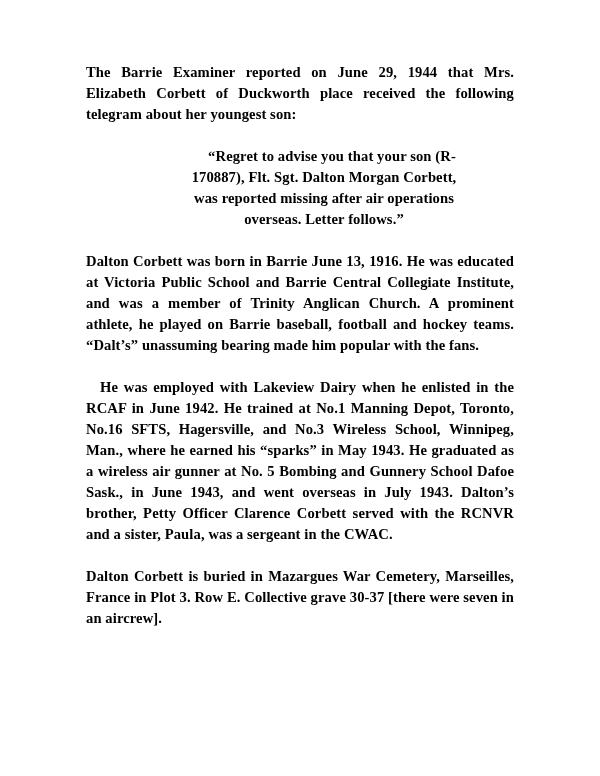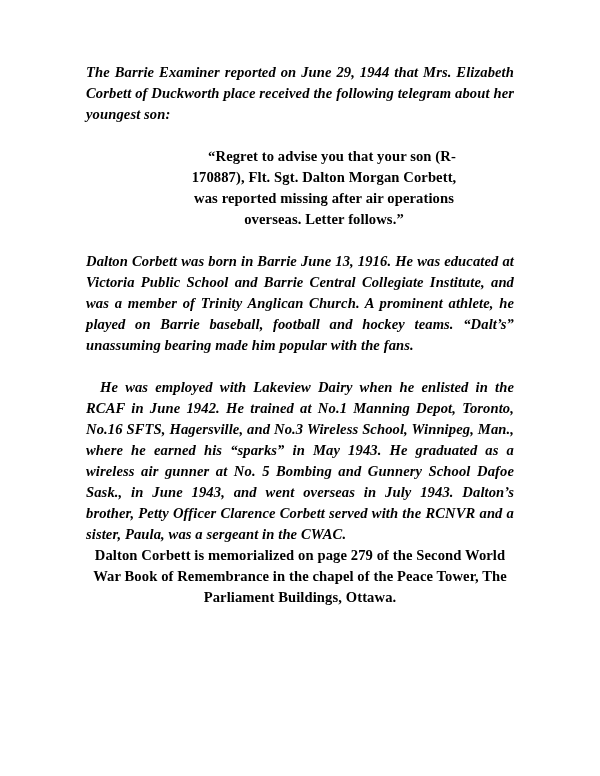--- a/index.html
+++ b/index.html
@@ -31,21 +31,20 @@
   p {
     margin: 0;
     font-weight: bold;
     font-size: 14.6px;
     line-height: 21px;
     letter-spacing: 0.1px;
   }
   .justified {
     text-align: justify;
     text-justify: inter-word;
-    font-style: italic;
   }
   .left {
     text-align: center;
   }
   .indent-first {
     text-indent: 14px;
   }
   .para-gap {
     margin-top: 21px;
   }
@@ -71,18 +70,18 @@
     <p class="justified">The Barrie Examiner reported on June 29, 1944 that Mrs. Elizabeth Corbett of Duckworth place received the following telegram about her youngest son:</p>
 
     <div class="quote-block">
       <p class="left">“Regret to advise you that your son (R-170887), Flt. Sgt. Dalton Morgan Corbett, was reported missing after air operations overseas. Letter follows.”</p>
     </div>
 
     <p class="justified para-gap">Dalton Corbett was born in Barrie June 13, 1916. He was educated at Victoria Public School and Barrie Central Collegiate Institute, and was a member of Trinity Anglican Church. A prominent athlete, he played on Barrie baseball, football and hockey teams. “Dalt’s” unassuming bearing made him popular with the fans.</p>
 
     <p class="justified para-gap indent-first">He was employed with Lakeview Dairy when he enlisted in the RCAF in June 1942. He trained at No.1 Manning Depot, Toronto, No.16 SFTS, Hagersville, and No.3 Wireless School, Winnipeg, Man., where he earned his “sparks” in May 1943. He graduated as a wireless air gunner at No. 5 Bombing and Gunnery School Dafoe Sask., in June 1943, and went overseas in July 1943.  Dalton’s brother, Petty Officer Clarence Corbett served with the RCNVR and a sister, Paula, was a sergeant in the CWAC.</p>
 
+    <p class="justified para-gap">Dalton Corbett is buried in Mazargues War Cemetery, Marseilles, France in Plot 3. Row E. Collective grave 30-37 [there were seven in an aircrew].</p>
 
-    <p class="left">Dalton Corbett is memorialized on page 279 of the Second World War Book of Remembrance in the chapel of the Peace Tower, The Parliament Buildings, Ottawa.</p>
 
 
   </div>
 </div>
 
 </body></html>

